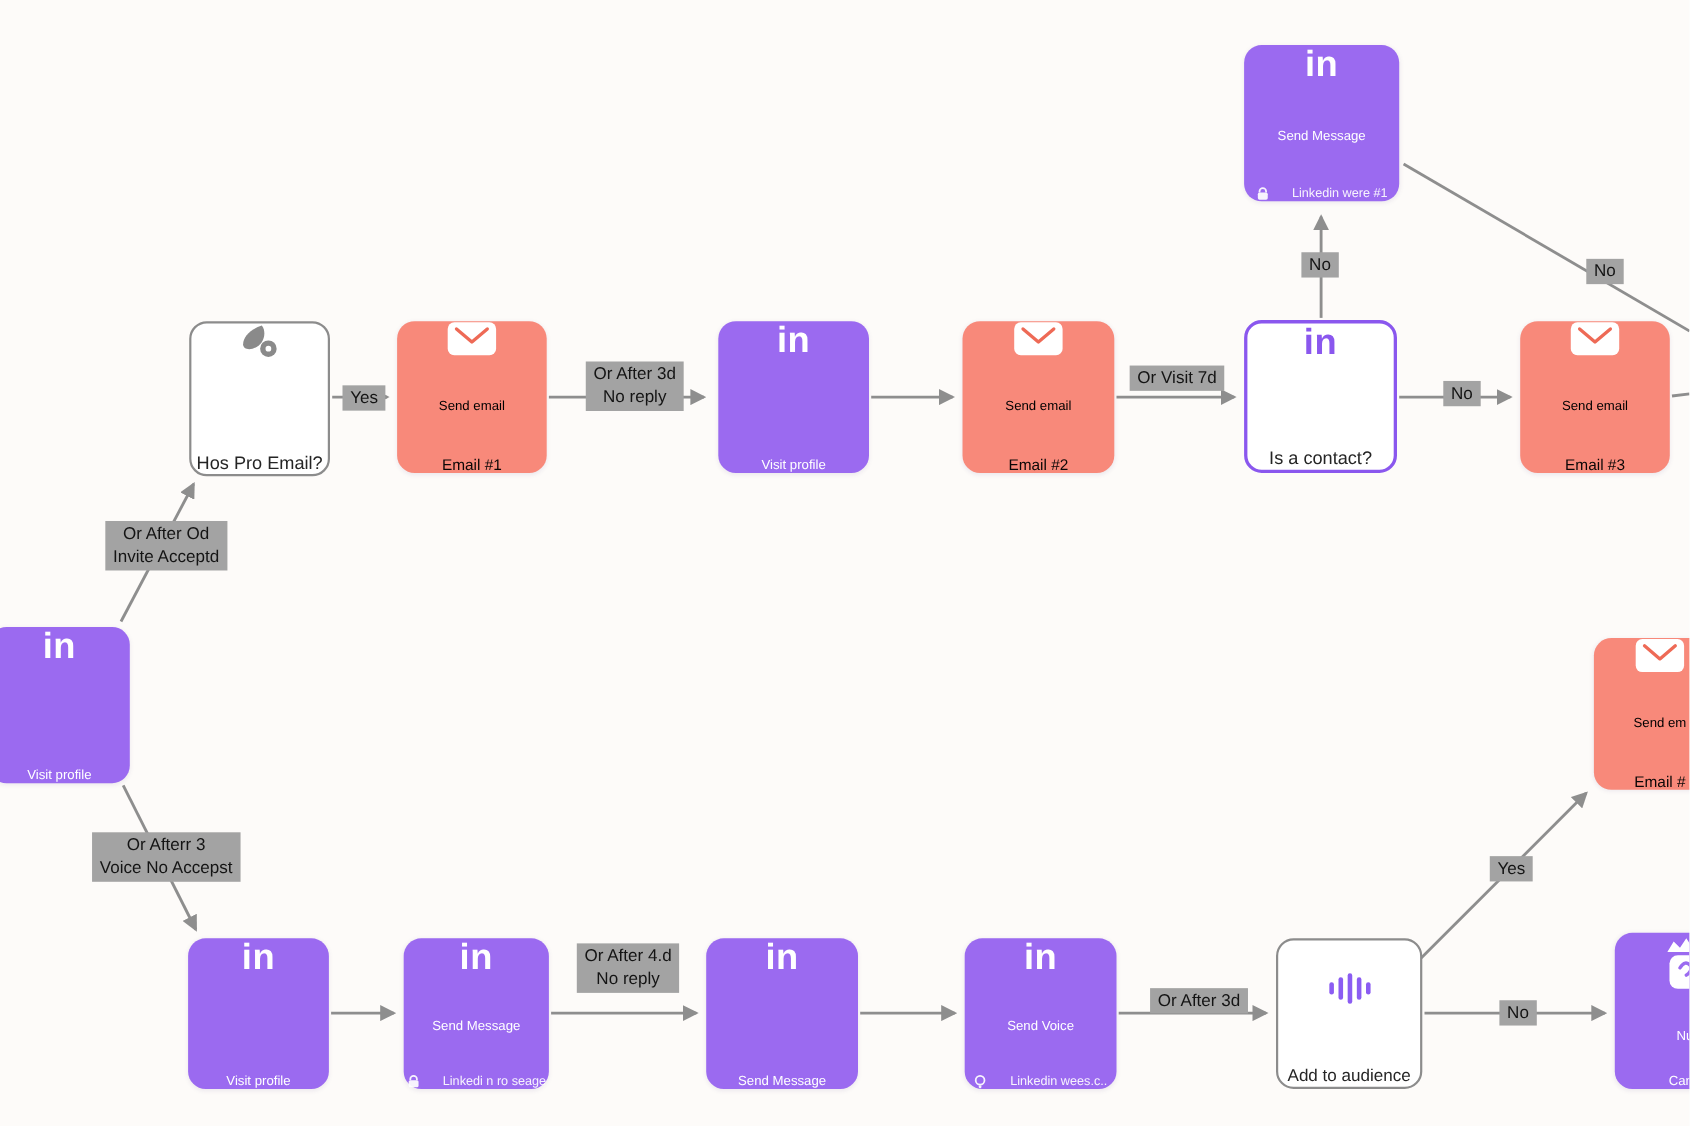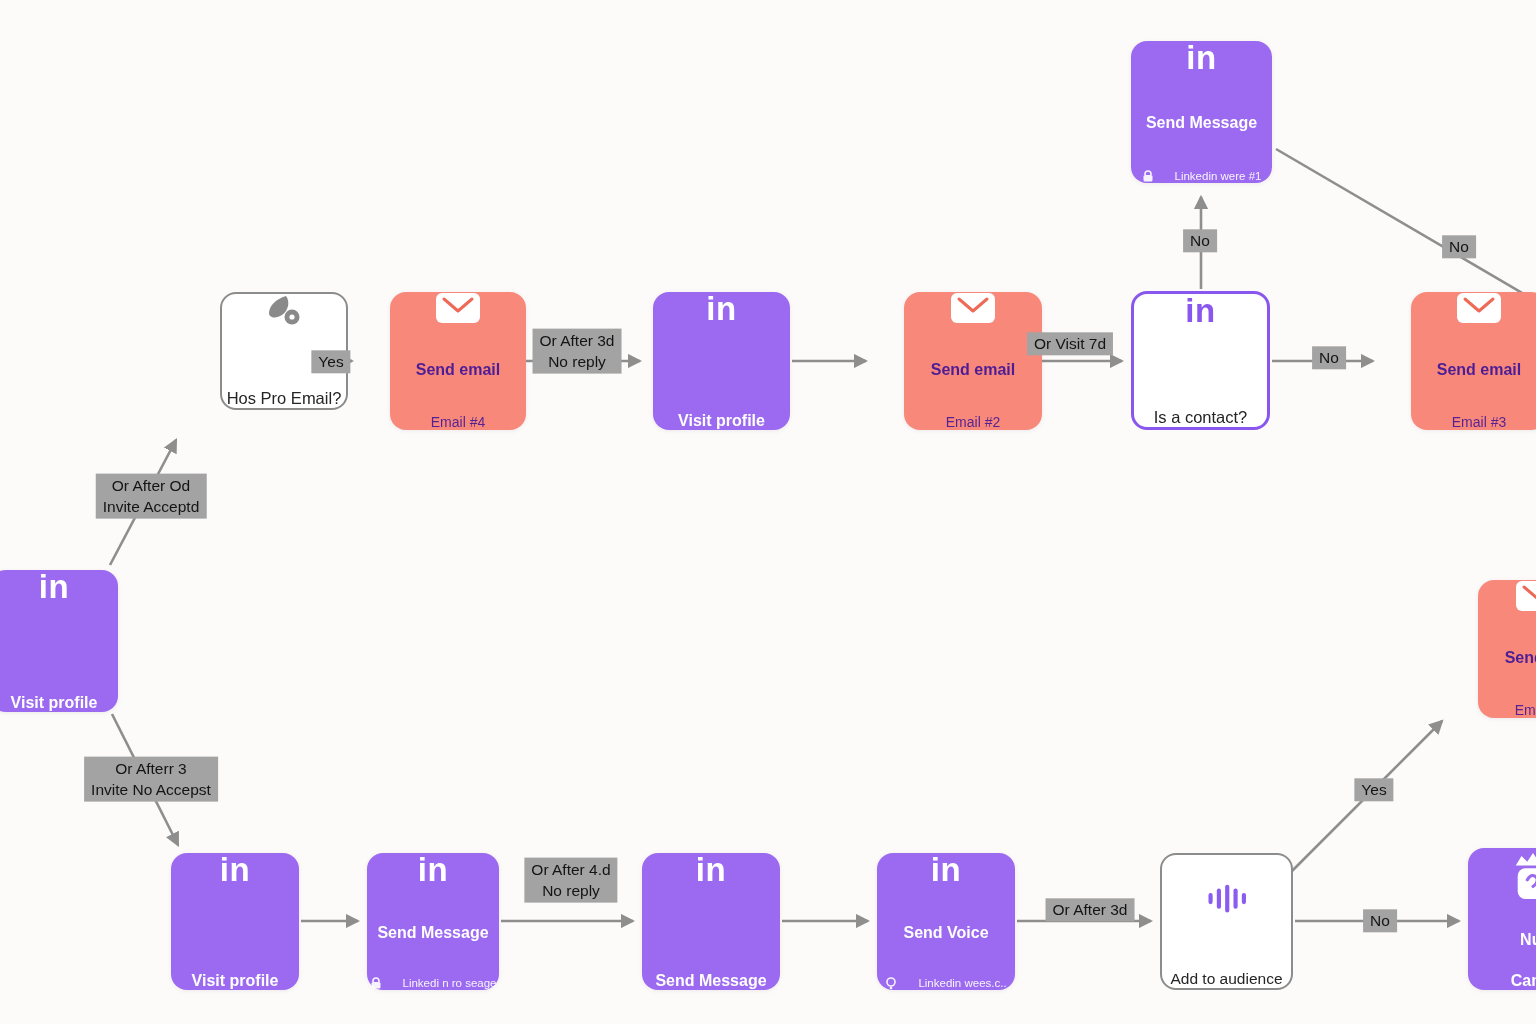--- a/index.html
+++ b/index.html
@@ -5,27 +5,27 @@
   html,body{margin:0;padding:0;}
   body{font-family:"Liberation Sans", sans-serif;}
   #canvas{position:relative;width:1536px;height:1024px;overflow:hidden;background:#FDFBF9;}
 
   svg.connector-layer{position:absolute;left:0;top:0;z-index:1;}
 
   .node{position:absolute;z-index:2;border-radius:16px;display:flex;flex-direction:column;
         align-items:center;justify-content:space-between;gap:7px;box-sizing:border-box;
         box-shadow:0 1px 4px rgba(90,70,140,.10);text-align:center;cursor:pointer;}
   .node.purple{background:#9B6AF0;color:#fff;}
-  .node.coral{background:#F8897A;color:#4c1d95;margin-left:29px;}
+  .node.coral{background:#F8897A;color:#000000;}
   .node.white{background:#FFFFFF;border:2.5px solid #8C8C8C;color:#2A2A2A;box-shadow:none;}
   .node.white.purple-border{border:3px solid #8A57EE;}
 
   .in-glyph{font-weight:800;font-size:33px;line-height:1;letter-spacing:.5px;}
   .in-glyph.purple-text{color:#8A57EE;}
-  .node-title{font-size:16px;font-weight:700;line-height:1.15;}
+  .node-title{font-size:12px;font-weight:400;line-height:1.15;}
   .node.white .node-title{font-weight:500;color:#252525;font-size:16.5px;}
   .node-subtitle{font-size:14px;font-weight:400;opacity:.95;margin-top:-2px;}
   .node-sub{display:flex;align-items:center;gap:21px;font-size:11.5px;font-weight:500;
             opacity:.92;margin-top:-3px;}
 
   .edge-label{position:absolute;z-index:3;transform:translate(-50%,-50%);
               font-size:15.5px;color:#141414;background:#a3a3a3;padding:1px 7px;
               text-align:center;line-height:1.38;white-space:nowrap;}
 </style>
 </head>
@@ -64,36 +64,36 @@
     <span class="node-title">Send Message</span>
     <span class="node-sub">
       <svg width="12" height="13" viewBox="0 0 12 13">
           <path d="M3 5 V4 a3 3 0 0 1 6 0 v1" stroke="#fff" stroke-width="1.6" fill="none"></path>
           <rect x="1.5" y="5" width="9" height="6.5" rx="1.5" fill="#fff"></rect>
         </svg>
       <span>Linkedin were #1</span>
     </span>
   </div>
 
-  <div class="node white" style="left:172px;top:292px;width:128px;height:118px;gap:10px;margin-left:48px;">
+  <div class="node white" style="left:172px;top:292px;width:128px;height:141px;gap:10px;">
     <svg width="46" height="34" viewBox="0 0 46 34">
       <path d="M25 2 C 29 7 28 16 21 21 C 15 25 8 24 8 19 C 8 12 15 5 25 2 Z" fill="#8a8a8a"></path>
       <circle cx="31" cy="23" r="7.5" fill="#8a8a8a"></circle>
       <circle cx="31" cy="23" r="2.6" fill="#ffffff"></circle>
     </svg>
     <span class="node-title">Hos Pro Email?</span>
   </div>
 
   <div class="node coral" style="left:361px;top:292px;width:136px;height:138px;">
     <svg width="46" height="32" viewBox="0 0 46 32">
       <rect x="1" y="1" width="44" height="30" rx="6" fill="#fff"></rect>
       <path d="M9 7 L23 19 L37 7" stroke="#EE6A56" stroke-width="3" fill="none" stroke-linecap="round" stroke-linejoin="round"></path>
     </svg>
     <span class="node-title">Send email</span>
-    <span class="node-subtitle">Email #4</span>
+    <span class="node-subtitle">Email #1</span>
   </div>
 
   <div class="node purple" style="left:653px;top:292px;width:137px;height:138px;">
     <span class="in-glyph">in</span>
     <span class="node-title">Visit profile</span>
   </div>
 
   <div class="node coral" style="left:875px;top:292px;width:138px;height:138px;">
     <svg width="46" height="32" viewBox="0 0 46 32">
       <rect x="1" y="1" width="44" height="30" rx="6" fill="#fff"></rect>
@@ -203,21 +203,21 @@
 
   <div class="edge-label" style="left:1459px;top:247px;">No</div>
 
   <div class="edge-label" style="left:151px;top:496px;">
     <div>Or After Od</div>
     <div>Invite Acceptd</div>
   </div>
 
   <div class="edge-label" style="left:151px;top:779px;">
     <div>Or Afterr 3</div>
-    <div>Invite No Accepst</div>
+    <div>Voice No Accepst</div>
   </div>
 
   <div class="edge-label" style="left:571px;top:880px;">
     <div>Or After 4.d</div>
     <div>No reply</div>
   </div>
 
   <div class="edge-label" style="left:1090px;top:910px;">Or After 3d</div>
 
   <div class="edge-label" style="left:1374px;top:790px;">Yes</div>

